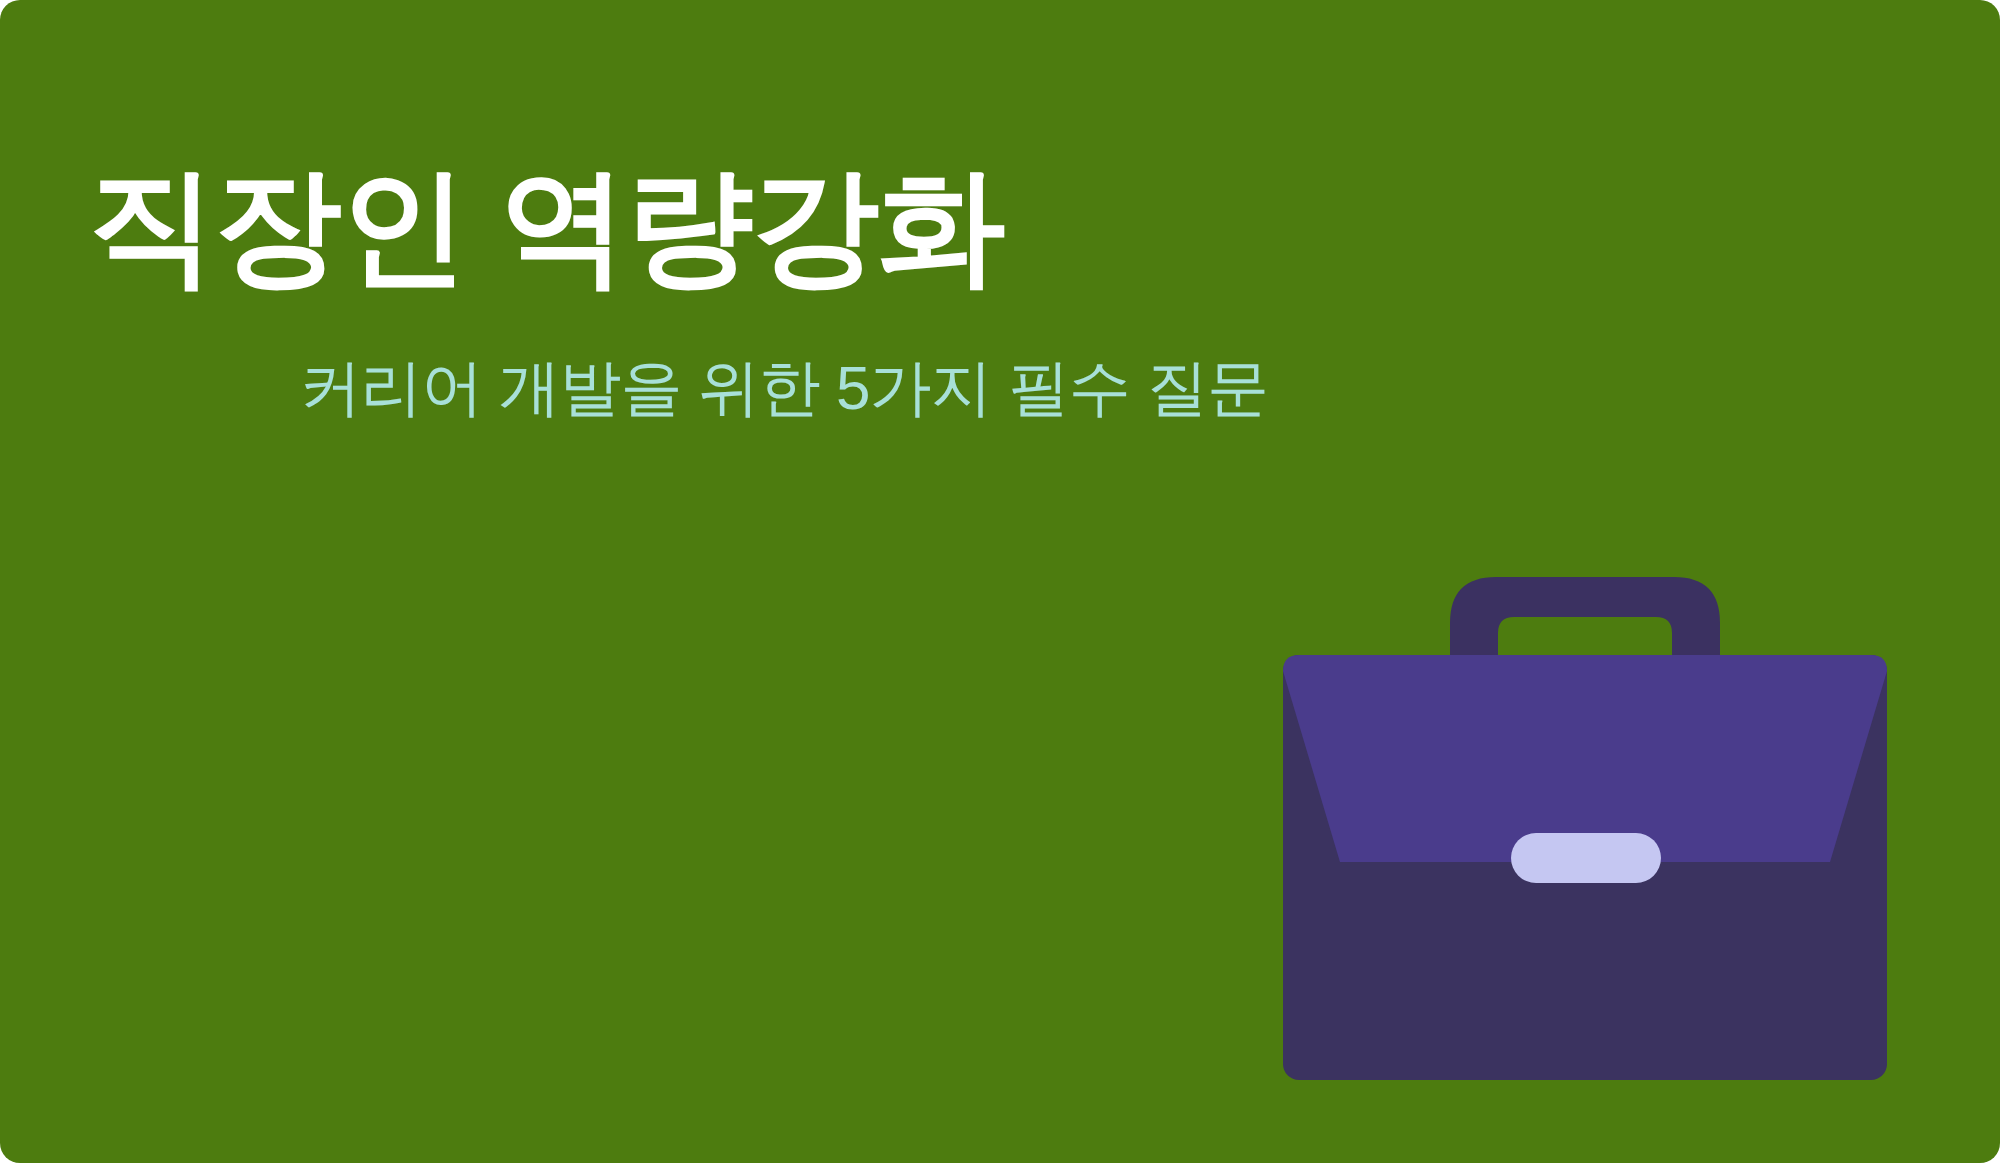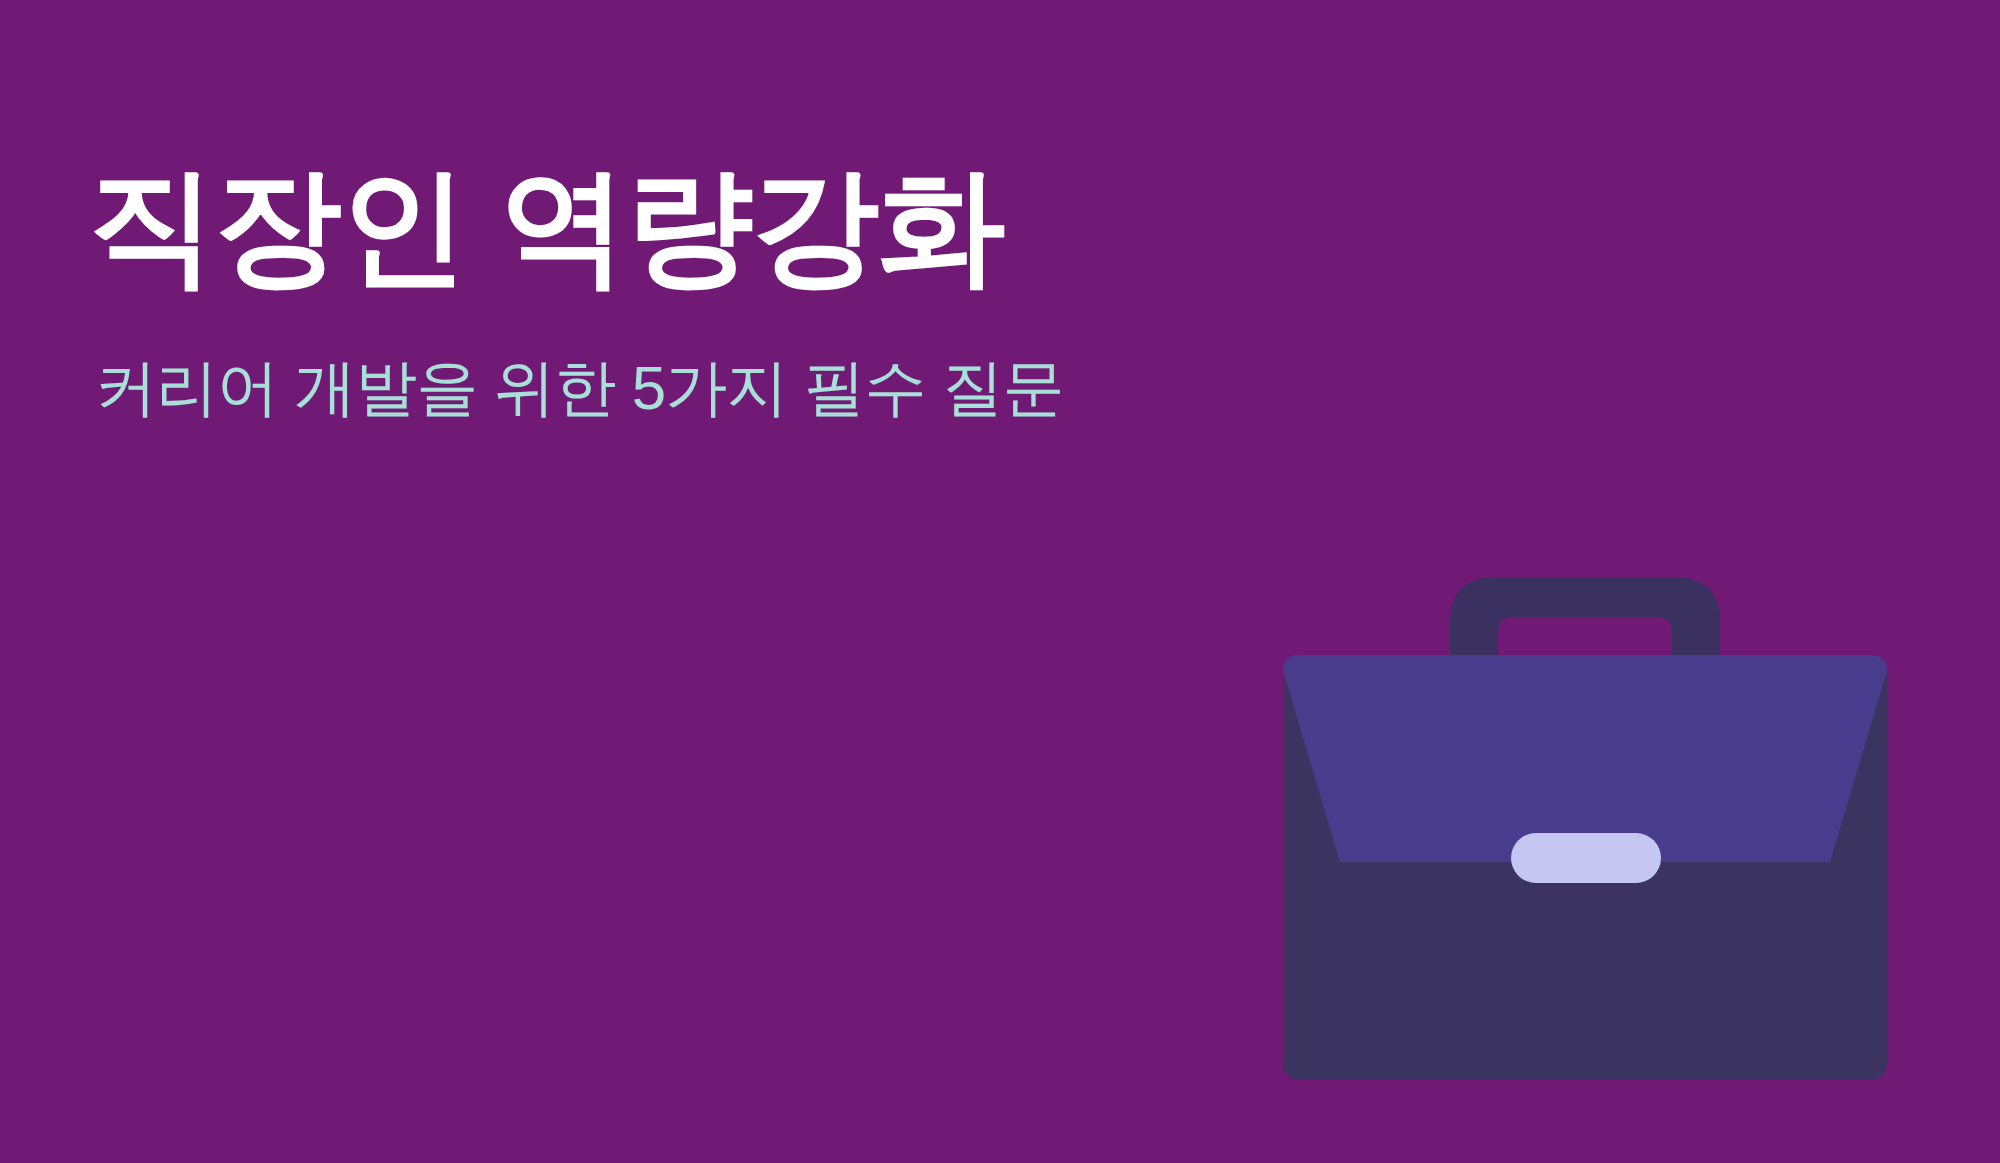--- a/index.html
+++ b/index.html
@@ -10,21 +10,22 @@
   body {
     font-family: "Liberation Sans", "DejaVu Sans", sans-serif;
     background: #ffffff;
   }
 
   .banner {
     position: relative;
     width: 2000px;
     height: 1163px;
     overflow: hidden;
-    background-color: #701a75;
+    background-color: #4d7c0f;
+    border-radius: 20px;
   }
 
   
   .text-block {
     position: absolute;
     left: 88px;
     top: 150px;
     width: 1180px;
   }
 
@@ -32,28 +33,29 @@
     margin: 0;
     font-size: 128px;
     line-height: 1.18;
     font-weight: 700;
     letter-spacing: -2px;
     color: #ffffff;
     white-space: nowrap;
   }
 
   .banner-subtitle {
-    margin: 7px;
+    margin: 0;
     margin-top: 48px;
     font-size: 62px;
     line-height: 1.25;
     font-weight: 500;
     letter-spacing: -1px;
     color: #a8e0d8;
     white-space: nowrap;
+    text-align: right;
   }
 
   
   .briefcase {
     position: absolute;
     left: 1255px;
     top: 555px;
     width: 660px;
     height: 545px;
   }

